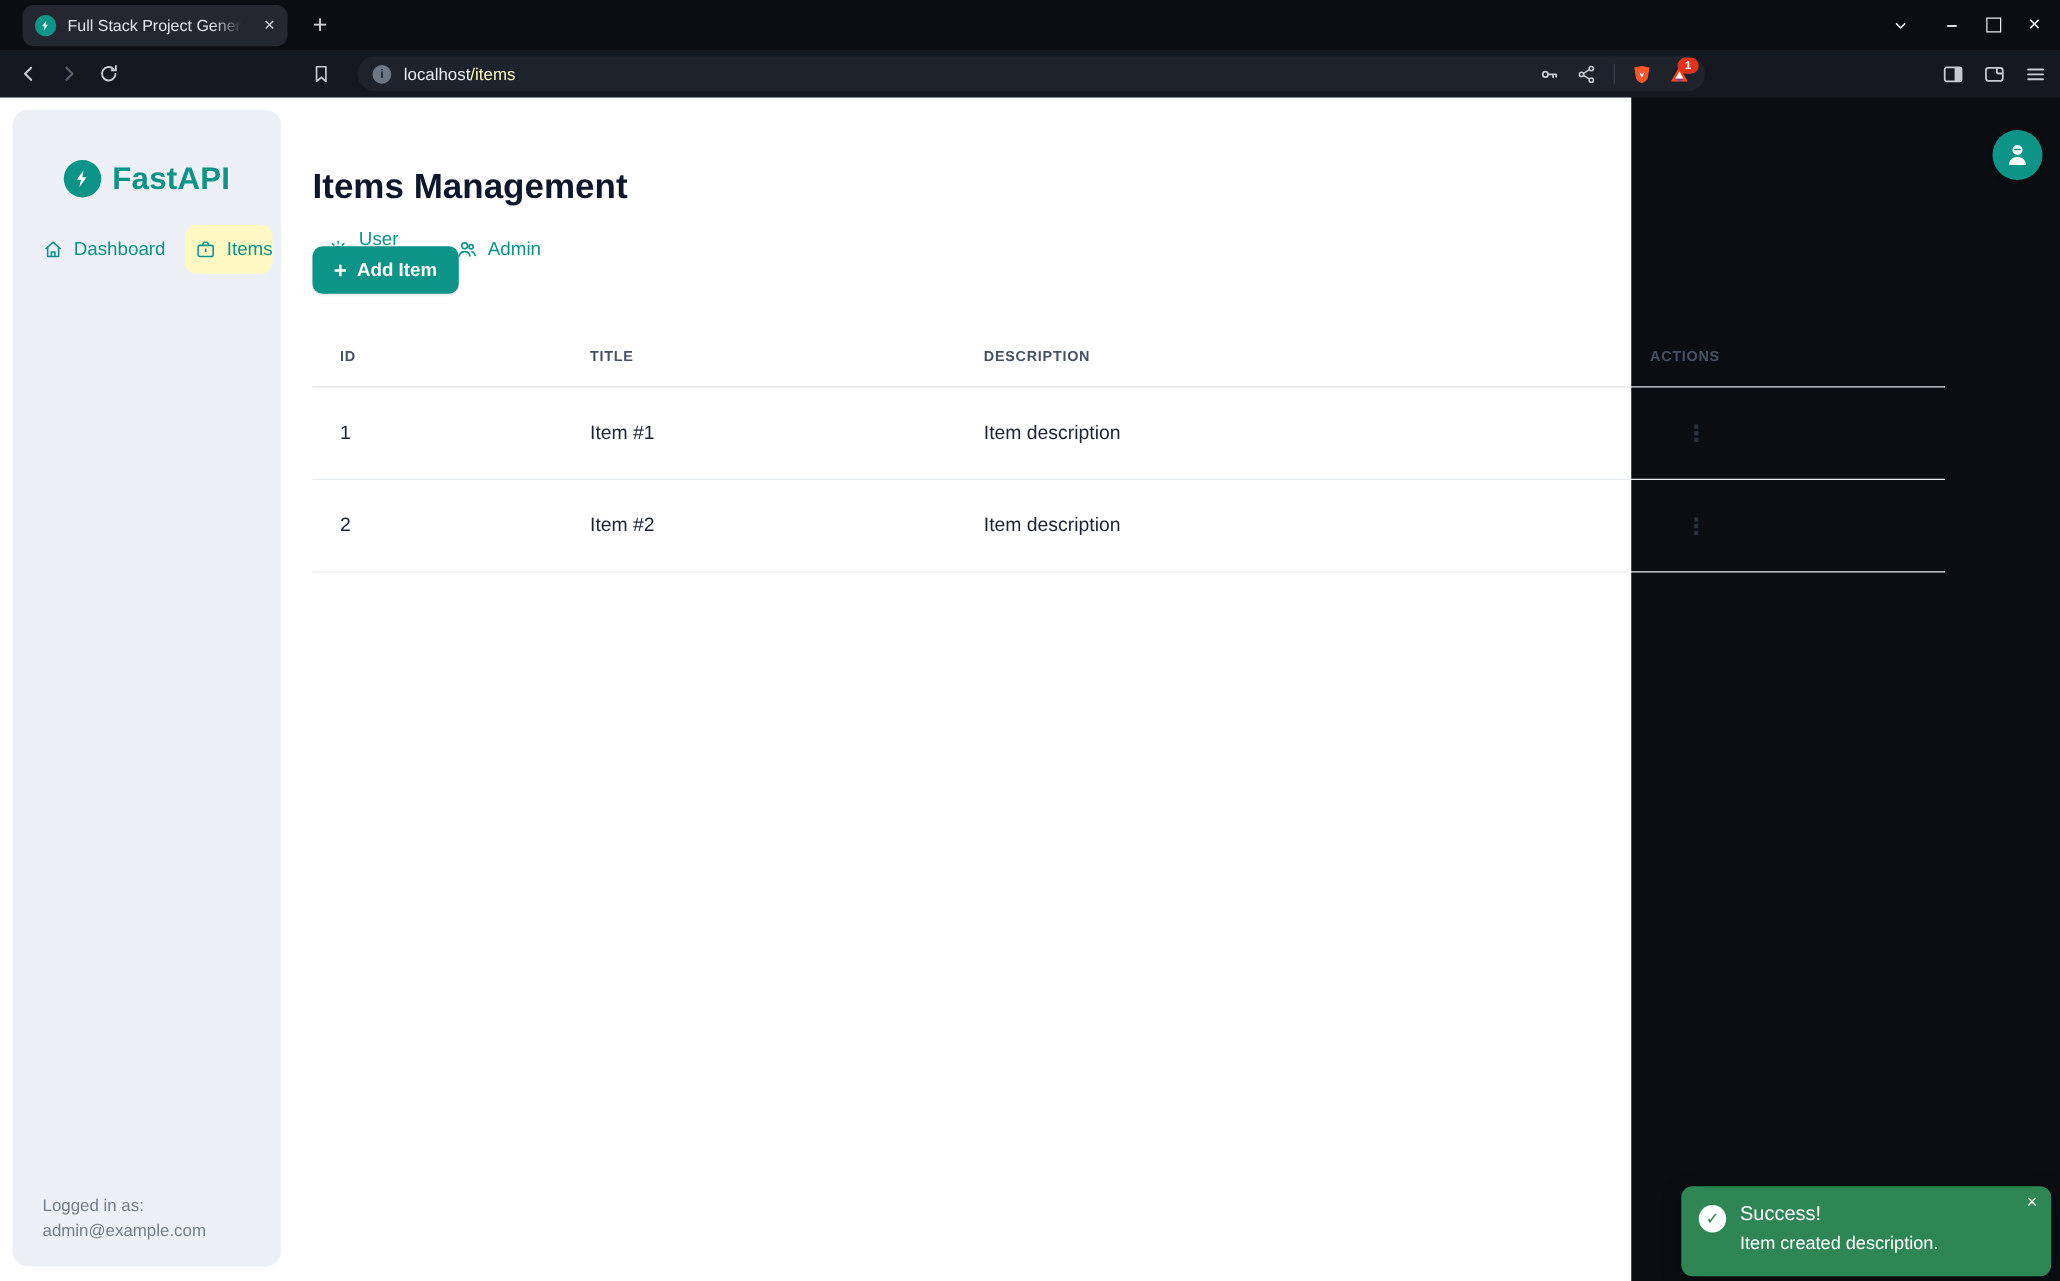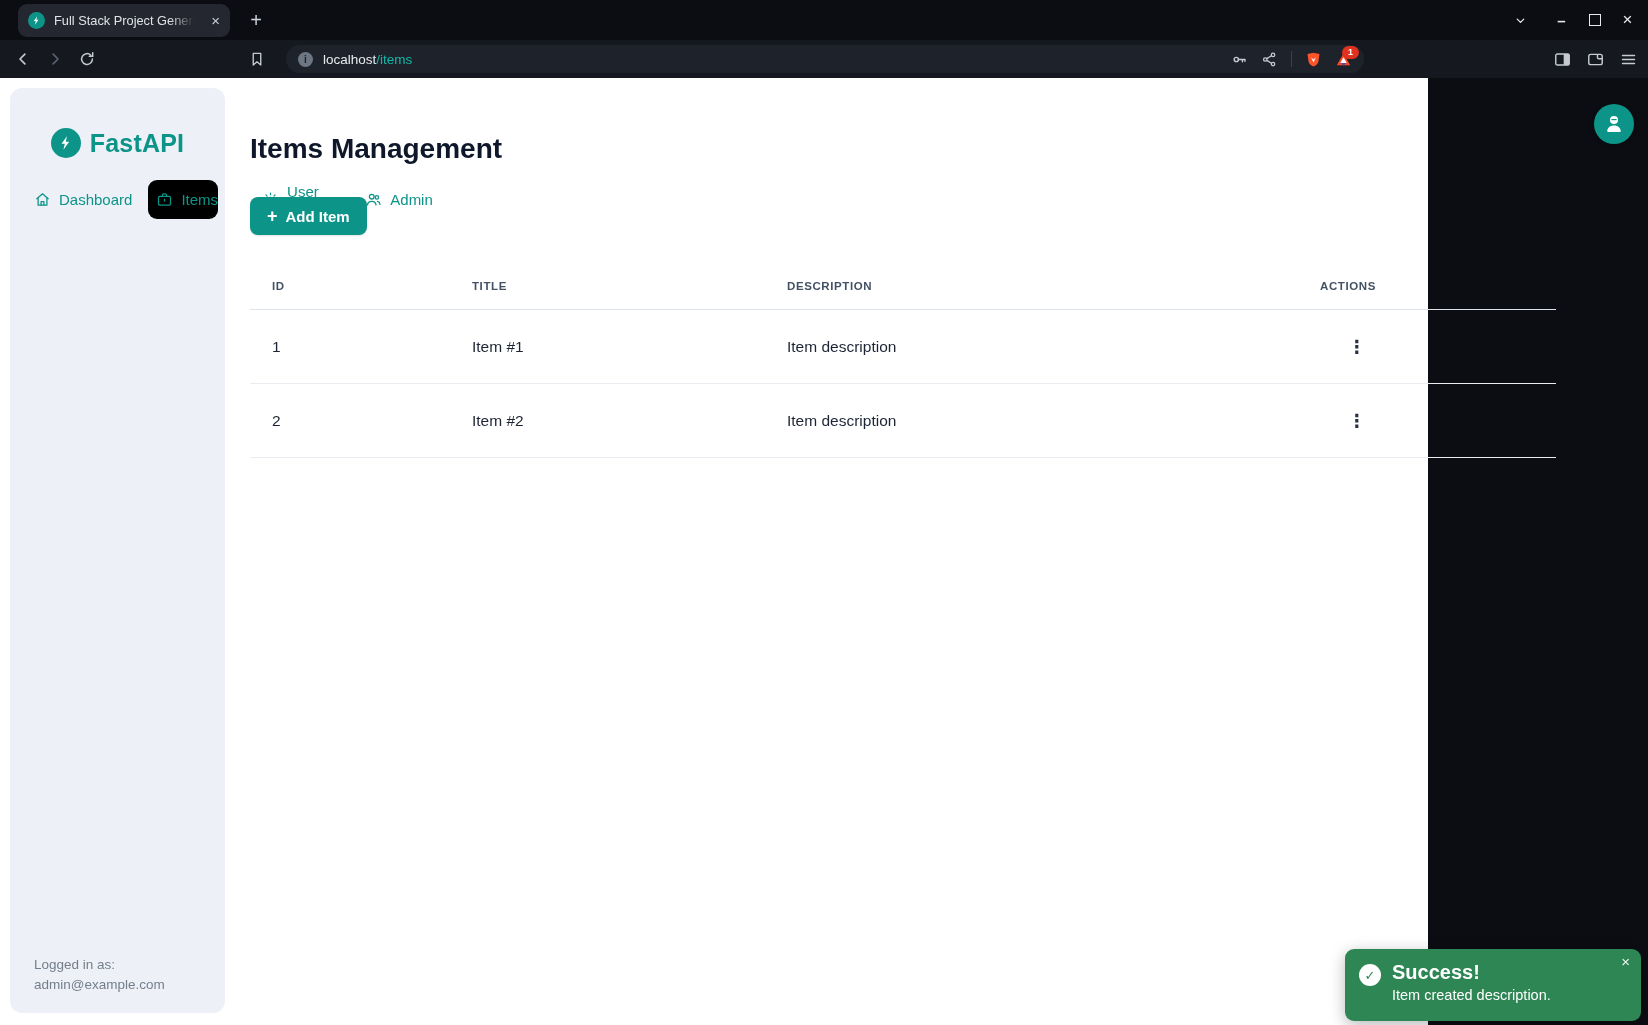--- a/index.html
+++ b/index.html
@@ -33,45 +33,45 @@
   .toolbar{position:absolute;left:0;top:40px;width:1648px;height:38px;background:#15181f}
   .ticon{position:absolute;top:0;height:38px;width:26px;display:flex;align-items:center;justify-content:center;
          color:#c6cbd3;cursor:pointer}
   .ticon svg{width:18px;height:18px;stroke:currentColor;fill:none}
   .t-back{left:10px}.t-fwd{left:42px;color:#5b6270}.t-reload{left:74px}.t-bookmark{left:244px}
   .urlbar{position:absolute;left:286px;top:5px;width:1078px;height:28px;border-radius:14px;background:#1e222b;
           display:flex;align-items:center;padding:0 12px;box-sizing:border-box;cursor:text}
   .info-badge{width:15px;height:15px;border-radius:50%;background:#6d7683;color:#1e222b;font-size:10px;
               font-weight:bold;display:flex;align-items:center;justify-content:center;flex:0 0 auto;cursor:pointer}
   .url-text{margin-left:10px;font-size:13.5px;color:#e8ebf0;white-space:nowrap}
-  .url-path{color:#14b8a6}
+  .url-path{color:#fef9c3}
   .ricons{margin-left:auto;display:flex;align-items:center;gap:13px;color:#c6cbd3}
   .ricons .ric{cursor:pointer}
   .ricons svg{width:17px;height:17px}
   .divider{width:1px;height:16px;background:#3b414c}
   .rewards{position:relative}
   .badge{position:absolute;top:-5px;right:-7px;min-width:13px;height:13px;border-radius:7px;background:#e0321f;
          color:#fff;font-size:9px;font-weight:bold;display:flex;align-items:center;justify-content:center;padding:0 2px}
   .farright{position:absolute;right:10px;top:0;height:38px;display:flex;align-items:center;gap:14px;color:#c6cbd3}
   .farright .ric{cursor:pointer}
   .farright svg{width:19px;height:19px}
   
-  .page{position:absolute;left:0;top:78px;width:1428px;height:947px;background:#ffffff}
+  .page{position:absolute;left:0;top:78px;width:1305px;height:947px;background:#ffffff}
   
   .sidebar{position:absolute;left:10px;top:10px;width:215px;height:925px;background:#edf1f7;border-radius:12px}
   .brand{margin-top:40px;display:flex;align-items:center;justify-content:center;gap:9px;color:var(--accent,#0d9488)}
   .brand-icon{width:30px;height:30px;border-radius:50%;background:var(--accent,#0d9488);
               display:flex;align-items:center;justify-content:center}
   .brand-icon svg{width:18px;height:18px}
   .brand-name{font-size:25px;font-weight:bold;letter-spacing:.2px}
   .nav{margin-top:22px;display:flex;flex-direction:row}
   .nav-item{height:39px;display:flex;align-items:center;padding-left:24px;gap:8px;
             color:var(--accent,#0d9488);font-size:15px;cursor:pointer}
   .nav-item svg{width:17px;height:17px;stroke:currentColor;fill:none;flex:0 0 auto}
-  .nav-item.active{background:#000000;border-radius:9px;margin:0 20px 0 16px;padding-left:8px}
+  .nav-item.active{background:#fef9c3;border-radius:9px;margin:0 20px 0 16px;padding-left:8px}
   .side-footer{position:absolute;left:24px;bottom:18px;font-size:13.5px;color:#747e8b;line-height:20px}
   
   .main{position:absolute;left:250px;top:0;width:1320px}
   .page-title{margin:55px 0 0;font-size:28px;font-weight:bold;color:#0f172a}
   .add-btn{margin-top:32px;height:38px;padding:0 17px;background:var(--accent,#0d9488);color:#fff;border:none;
            border-radius:8px;font-size:15px;font-weight:bold;display:flex;align-items:center;gap:8px;
            font-family:inherit;cursor:pointer;box-shadow:0 1px 2px rgba(0,0,0,.12)}
   .add-btn .plus{font-size:18px;font-weight:bold;line-height:1}
   .table{margin-top:28px;width:1306px}
   .row{display:grid;grid-template-columns:222px 315px 533px 1fr;align-items:center}
@@ -85,21 +85,21 @@
           background:var(--accent,#0d9488);border:none;display:flex;align-items:center;justify-content:center;
           cursor:pointer;box-shadow:0 1px 4px rgba(0,0,0,.25)}
   .avatar svg{width:24px;height:24px}
   
   .toast{position:absolute;left:1345px;top:871px;width:296px;height:72px;background:var(--toast-green,#2d8653);
          border-radius:9px;box-shadow:0 4px 16px rgba(0,0,0,.28);color:#fff;display:flex;gap:11px;
          padding:12px 14px;box-sizing:border-box}
   .toast-check{width:22px;height:22px;border-radius:50%;background:#fff;color:var(--toast-green,#2d8653);
                font-weight:bold;font-size:13px;display:flex;align-items:center;justify-content:center;
                margin-top:3px;flex:0 0 auto}
-  .toast-title{font-size:20px;font-weight:bold;line-height:22px}
+  .toast-title{font-size:16px;font-weight:normal;line-height:22px}
   .toast-msg{font-size:14.5px;line-height:24px}
   .toast-close{position:absolute;top:5px;right:11px;font-size:15px;color:#ecf5ee;cursor:pointer;line-height:1}
 </style>
 </head>
 <body>
 
 <div class="titlebar">
   <div class="tab">
     <span class="favicon">
       <svg viewBox="0 0 24 24">

